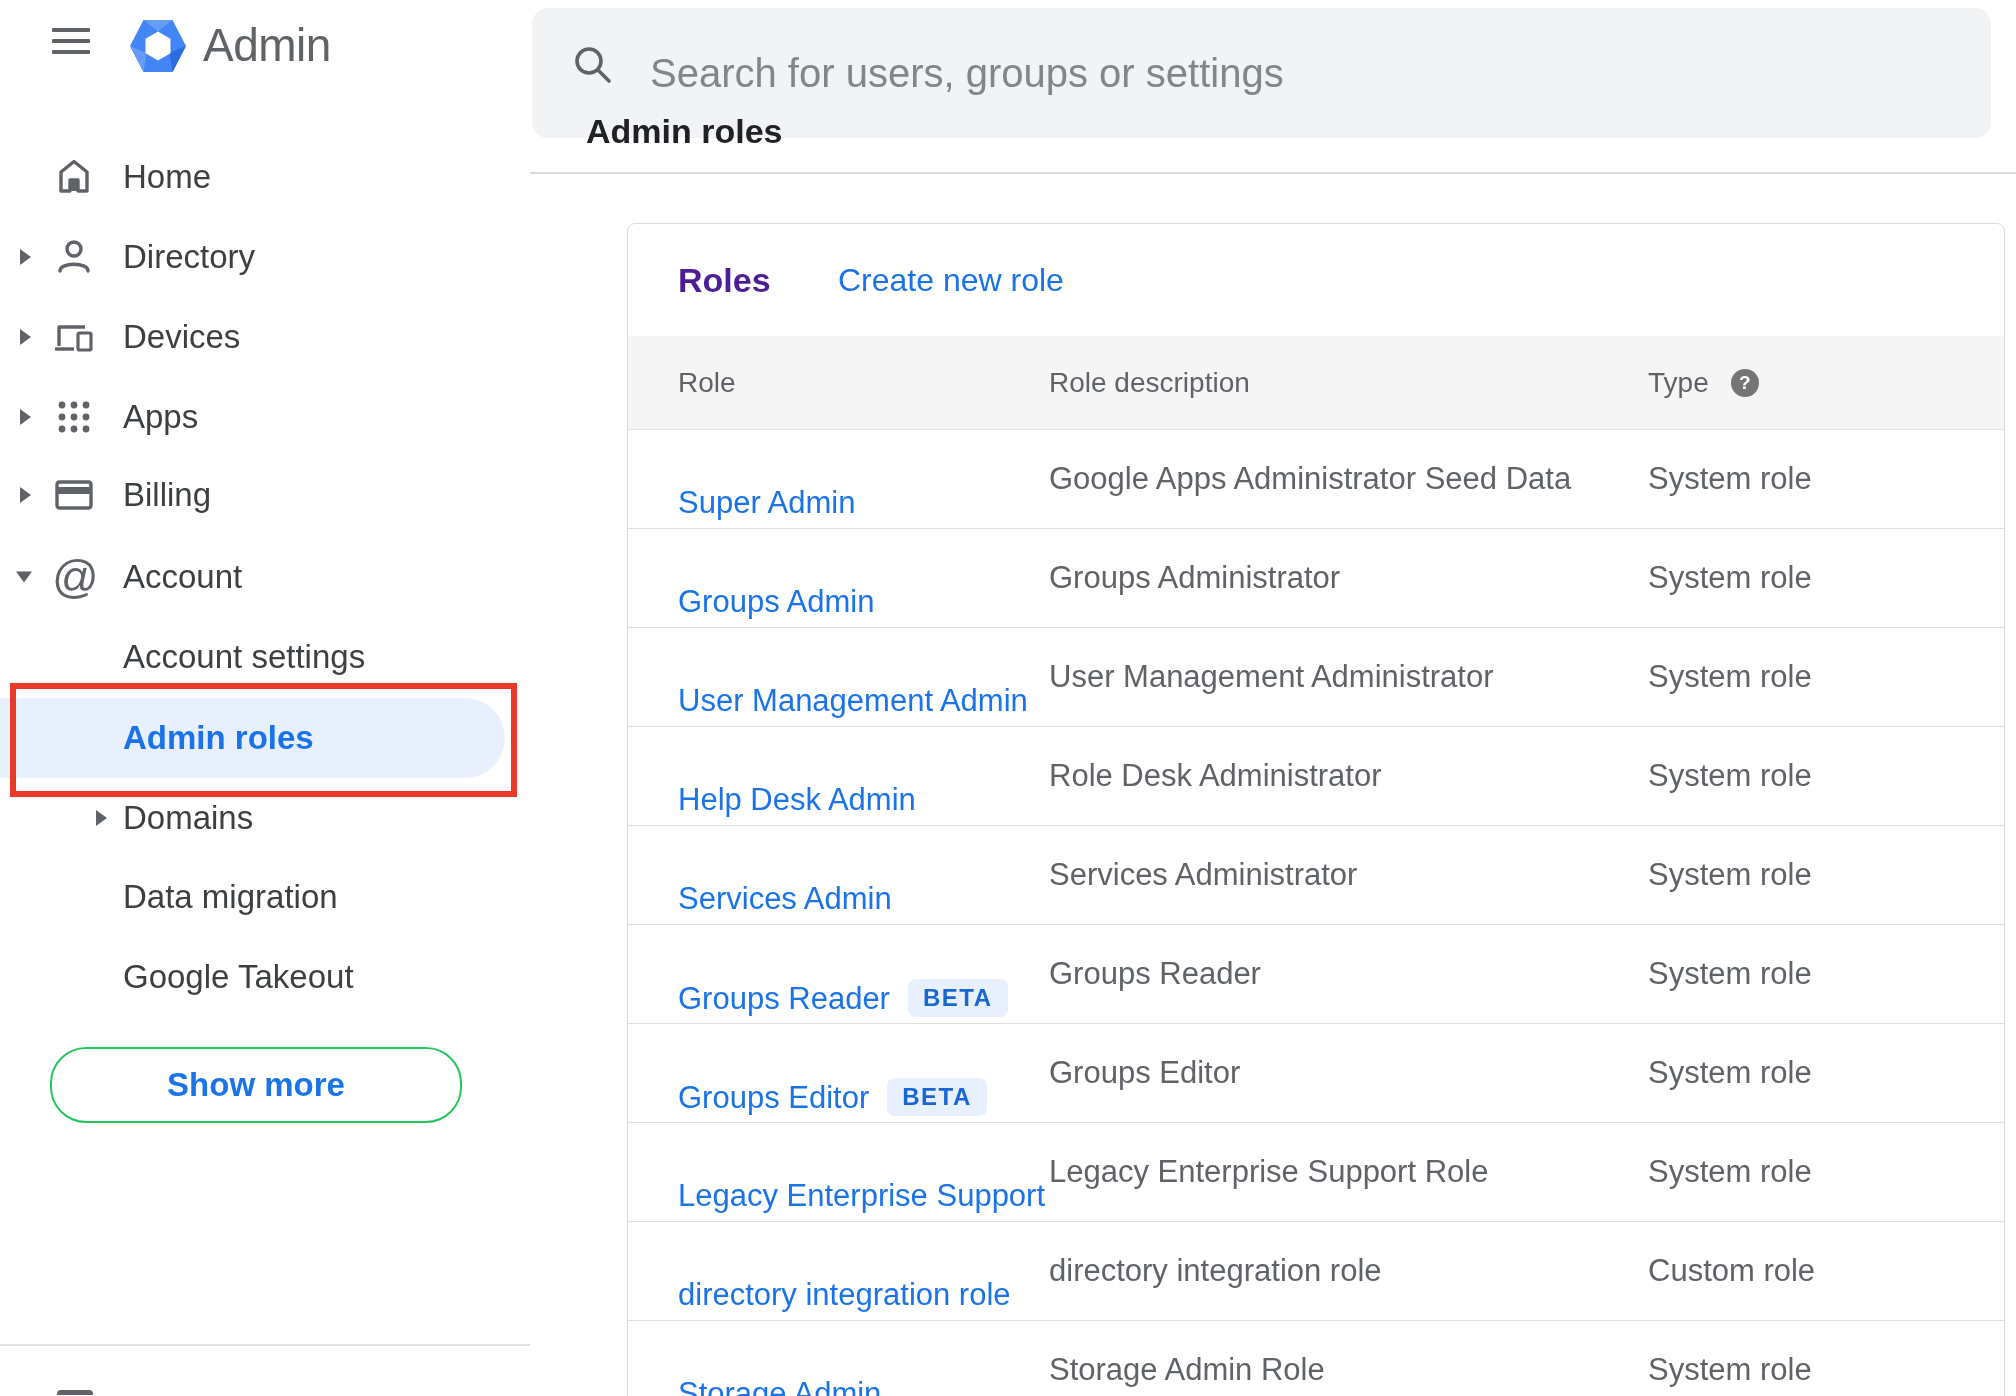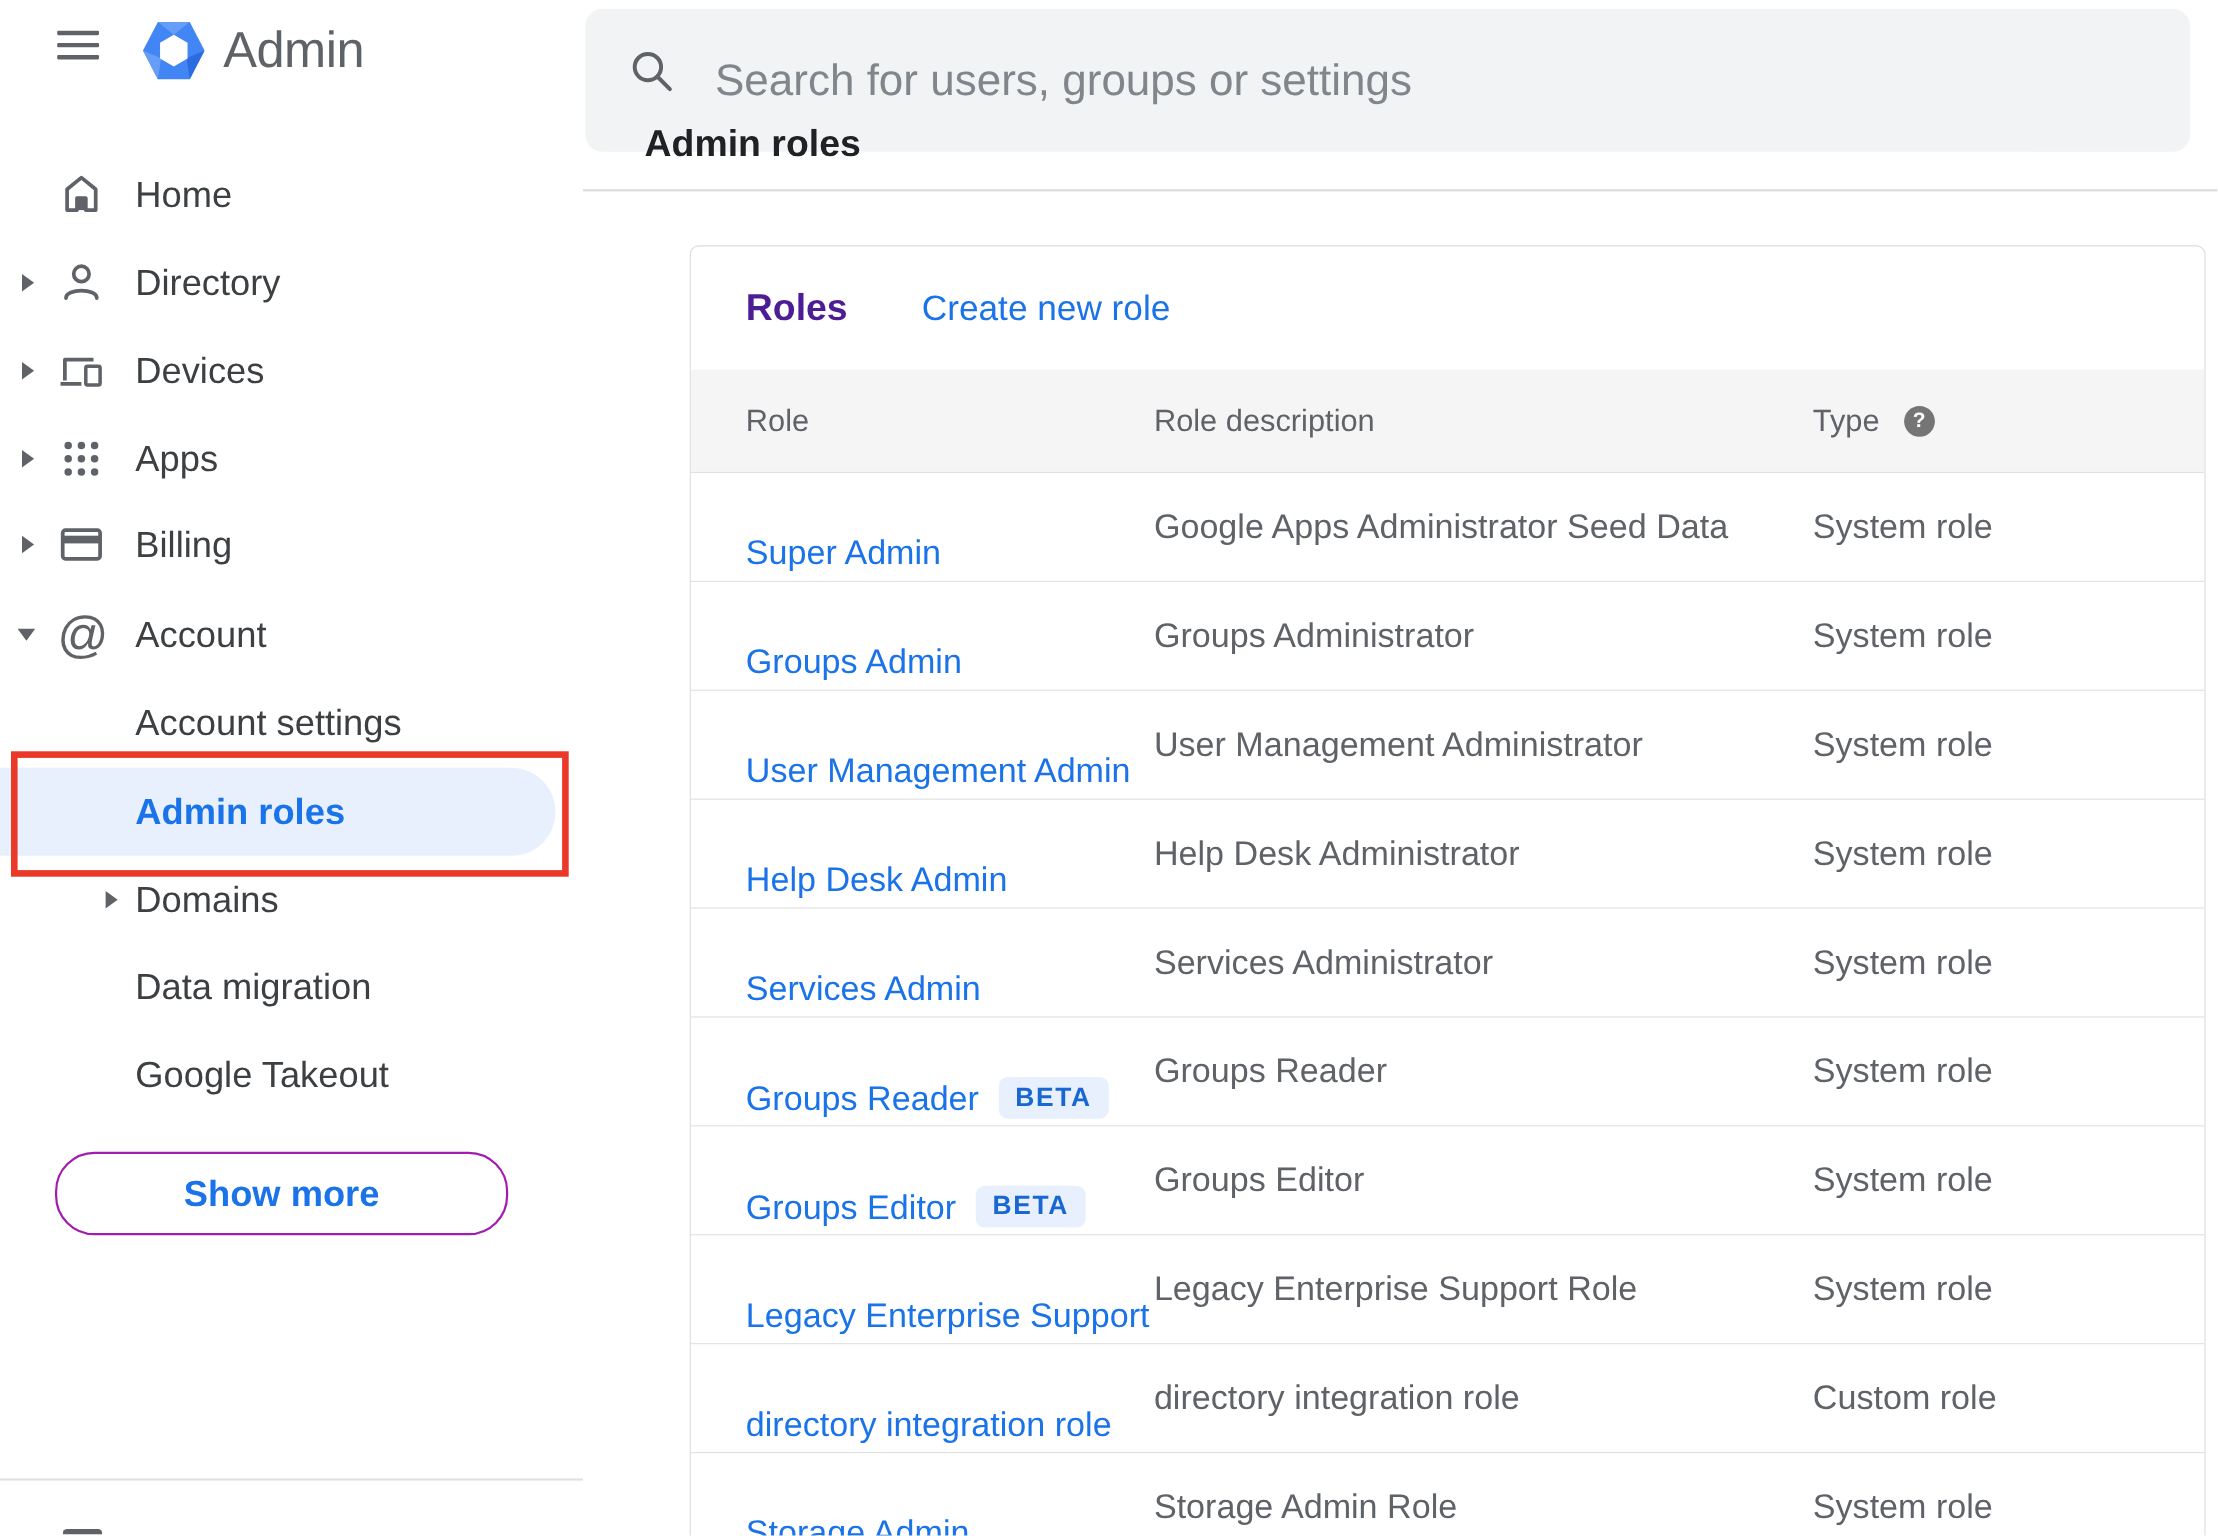--- a/index.html
+++ b/index.html
@@ -31,21 +31,21 @@
   .i-home{top:137px;} .i-dir{top:217px;} .i-dev{top:297px;} .i-apps{top:377px;}
   .i-bill{top:455px;} .i-acct{top:537px;}
   .i-asett{top:617px;} .i-aroles{top:698px;} .i-doms{top:778px;}
   .i-dmig{top:857px;} .i-gtake{top:937px;}
 
   .sel-pill{position:absolute;left:0;top:698px;width:505px;height:80px;background:#e8f0fe;border-radius:0 40px 40px 0;}
   .i-aroles .nav-label{color:#1a73e8;font-weight:bold;}
   .red-annot{position:absolute;left:10px;top:683px;width:507px;height:114px;border:6px solid #ea3829;box-sizing:border-box;pointer-events:none;}
 
   .show-more{position:absolute;left:50px;top:1047px;width:408px;height:72px;background:#fff;
-    border:2px solid #a21caf;border-radius:36px;display:flex;align-items:center;justify-content:center;cursor:pointer;}
+    border:2px solid #22c55e;border-radius:36px;display:flex;align-items:center;justify-content:center;cursor:pointer;}
   .show-more span{font-size:33px;color:#1a73e8;font-weight:bold;}
 
   .side-divider{position:absolute;left:0;top:1344px;width:530px;height:2px;background:#e0e0e0;}
   .cutoff-icon{position:absolute;left:57px;top:1390px;width:36px;height:12px;border-top:5px solid #5f6368;border-radius:4px 4px 0 0;}
 
   
   .search-wrap{position:absolute;left:532px;top:8px;width:1459px;height:130px;background:#f1f3f4;border-radius:16px;}
   .search-icon{position:absolute;left:570px;top:42px;width:46px;height:46px;}
   .search-input{position:absolute;left:532px;top:8px;width:1459px;height:130px;box-sizing:border-box;
     background:transparent;border:none;outline:none;padding:0 40px 0 118px;
@@ -258,21 +258,21 @@
             <a class="role-link">User Management Admin</a>
           </div>
         <div class="c2 desc">User Management Administrator</div>
         <div class="c3 rtype">System role</div>
       </div>
 
       <div class="trow">
         <div class="c1">
             <a class="role-link">Help Desk Admin</a>
           </div>
-        <div class="c2 desc">Help Desk Administrator</div>
+        <div class="c2 desc">Role Desk Administrator</div>
         <div class="c3 rtype">System role</div>
       </div>
 
       <div class="trow">
         <div class="c1">
             <a class="role-link">Services Admin</a>
           </div>
         <div class="c2 desc">Services Administrator</div>
         <div class="c3 rtype">System role</div>
       </div>

